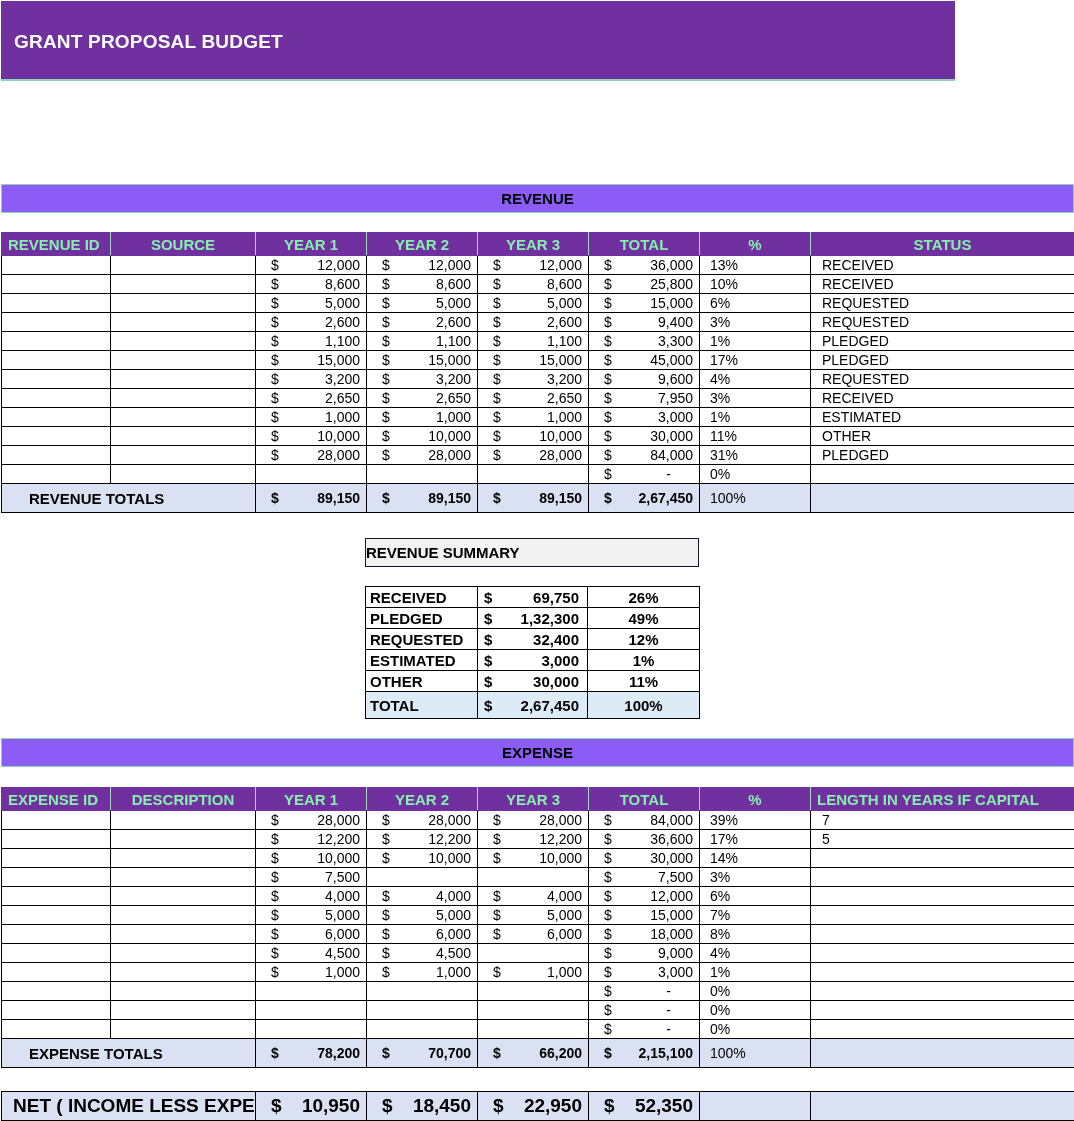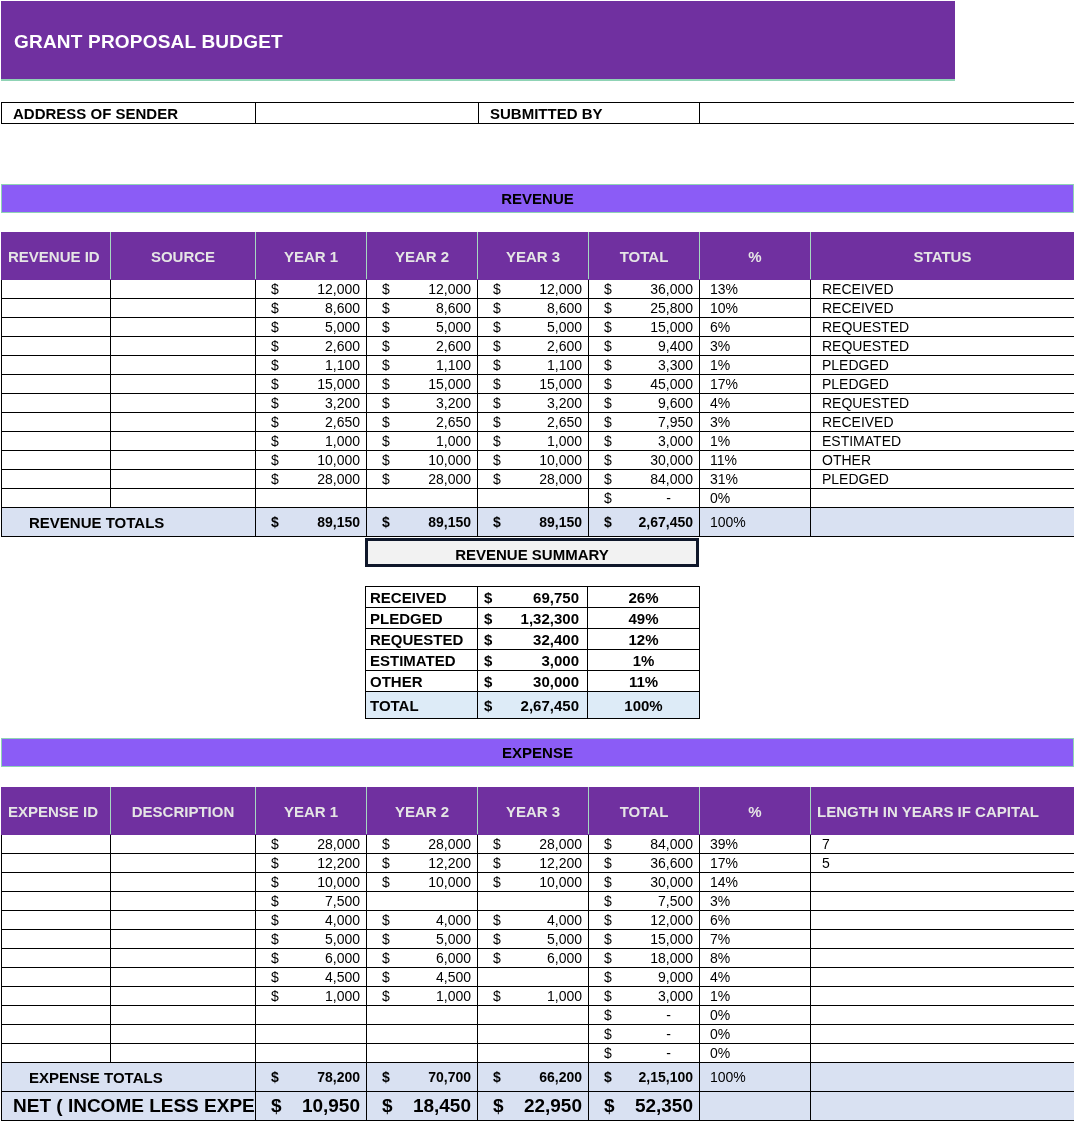--- a/index.html
+++ b/index.html
@@ -26,38 +26,38 @@
   .info td { height: 21px; font-weight: bold; font-size: 15px; padding-left: 11px; }
 
   .section-band {
     position: absolute; left: 1px; width: 1073px; height: 29px;
     background: #8b5cf6; border: 1px solid #8fd3b5;
     font-weight: bold; font-size: 15px; text-align: center; line-height: 27px;
   }
 
   .grid { left: 1px; width: 1073px; }
   .grid th {
-    background: #7030a0; color: #e5e5e5; font-size: 15px; font-weight: bold;
-    height: 47px; text-align: center; border-color: #7030a0; border-right: 1px solid #a6d9c0;
+    background: #7030a0; color: #86efac; font-size: 15px; font-weight: bold;
+    height: 23px; text-align: center; border-color: #7030a0; border-right: 1px solid #a6d9c0;
   }
   .grid th.left { text-align: left; padding-left: 6px; }
   .grid td { height: 19px; font-size: 14px; }
   .grid td.money { padding: 0 6px 0 15px; }
   .money .cur { float: left; }
   .money .amt { float: right; }
   .grid td.pct { padding-left: 10px; }
   .grid td.status { padding-left: 11px; }
   .grid tr.totals td { background: #d9e1f2; height: 29px; font-weight: bold; }
   .grid tr.totals td.label { padding-left: 27px; font-size: 15px; }
   .grid tr.totals td.pct { font-weight: normal; }
 
   .summary-title {
     position: absolute; left: 365px; top: 538px; width: 334px; height: 29px;
-    background: #f2f2f2; border: 3px solid #0f172a;
-    font-weight: bold; font-size: 15px; text-align: center; line-height: 27px;
+    background: #f2f2f2; border: 1px solid #0f172a;
+    font-weight: bold; font-size: 15px; text-align: left; line-height: 27px;
   }
   .summary { left: 365px; top: 586px; width: 334px; }
   .summary td { height: 21px; font-weight: bold; font-size: 15px; }
   .summary td.lbl { padding-left: 4px; }
   .summary td.money { padding: 0 8px 0 6px; }
   .summary td.pct { text-align: center; }
   .summary tr.total td { background: #ddebf7; height: 27px; }
 
   .net { left: 1px; top: 1091px; width: 1073px; }
   .net td { background: #d9e1f2; height: 29px; font-weight: bold; font-size: 19px; }
@@ -72,26 +72,20 @@
 </div>
 
 <table class="info">
   <colgroup>
       <col style="width:254px">
       <col style="width:223px">
       <col style="width:221px">
       <col style="width:375px">
     </colgroup>
   <tbody>
-  <tr>
-    <td>ADDRESS OF SENDER</td>
-    <td></td>
-    <td>SUBMITTED BY</td>
-    <td></td>
-  </tr>
 </tbody>
   </table>
 
 <div class="section-band" style="top:184px;">REVENUE</div>
 
 <table class="grid" id="revenue-table" style="top:232px;">
   <colgroup>
     <col style="width:109px">
       <col style="width:145px">
       <col style="width:111px">

